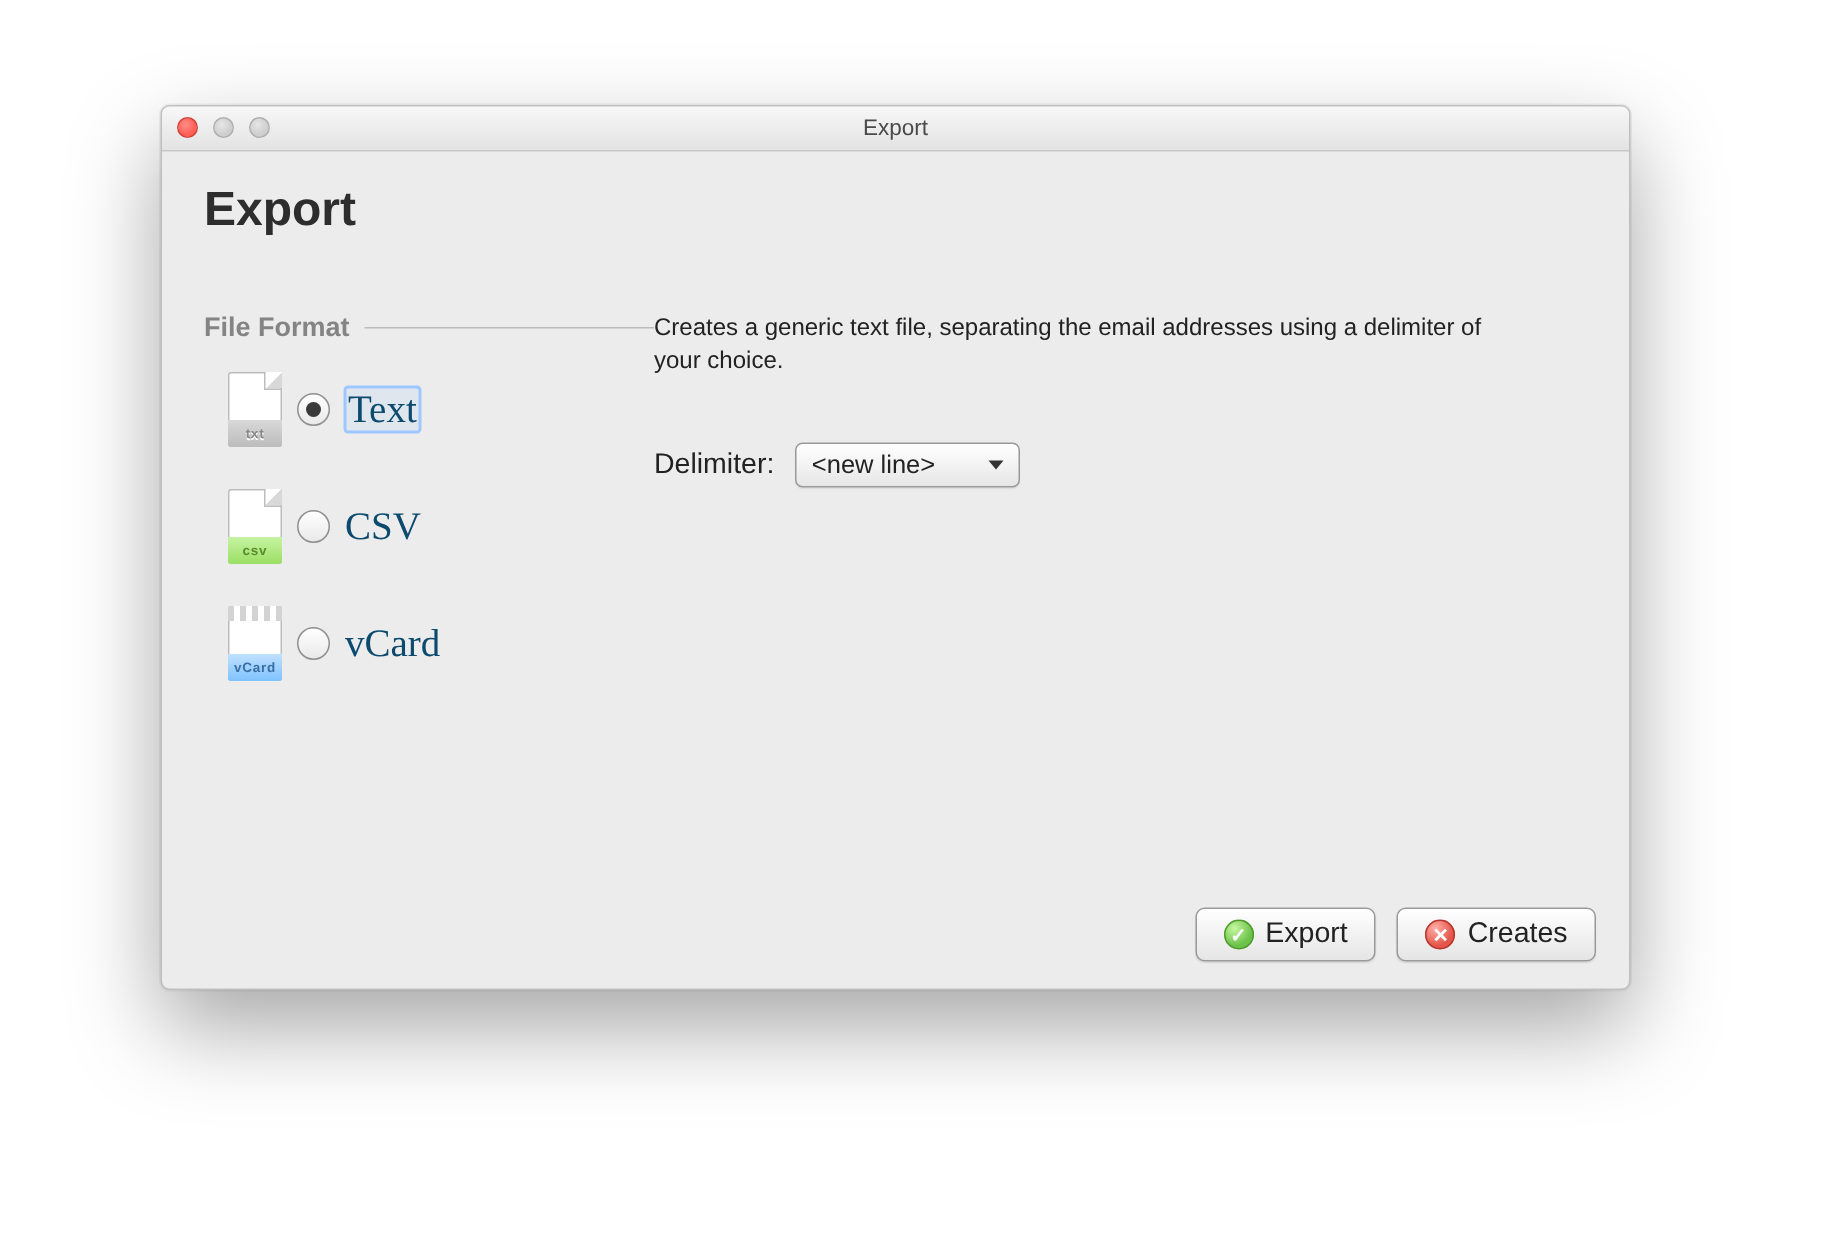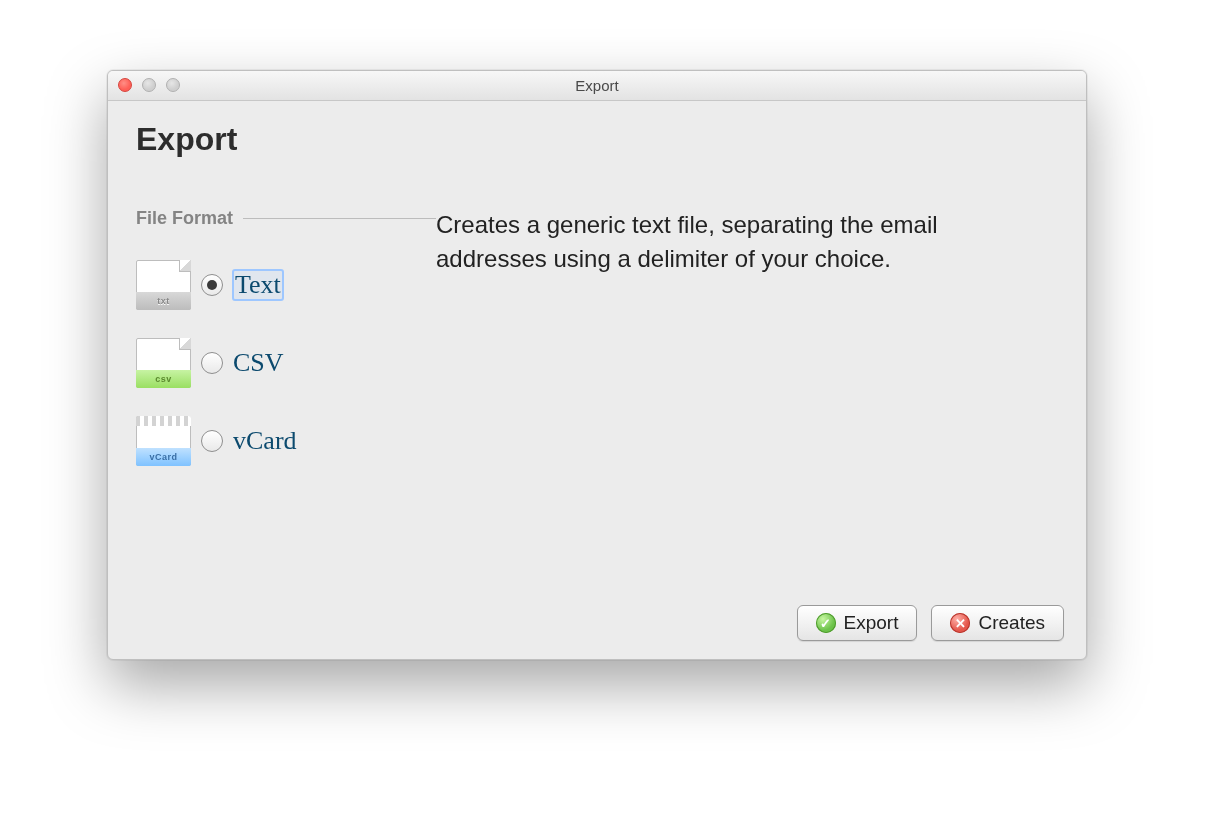--- a/index.html
+++ b/index.html
@@ -64,44 +64,45 @@
   .columns {
     display: flex;
     gap: 0;
   }
   .col-left  { width: 300px; flex: none; }
   .col-right { flex: 1; }
   .section-head {
     display: flex;
     align-items: center;
     gap: 10px;
-    margin-bottom: 30px;
+    margin-bottom: 18px;
   }
   .section-head .label {
     font-size: 18px;
     font-weight: 700;
     color: #848484;
     white-space: nowrap;
   }
   .section-head .rule {
     flex: 1;
     height: 1px;
     background: #bcbcbc;
   }
   .format-row {
     display: flex;
     align-items: center;
     gap: 10px;
     height: 52px;
     margin-bottom: 26px;
   }
   .file-icon {
-    width: 55px;
+    width: 36px;
     height: 50px;
     position: relative;
+    margin-left: 16px;
   }
   .file-shape {
     position:absolute; inset:0;
     background:#fff;
     border:1px solid #bdbdbd;
     border-radius:2px;
   }
   .file-fold {
     position:absolute; top:0; right:0;
     width:12px; height:12px;
@@ -150,21 +151,21 @@
     font-family:Liberation Serif, serif;
   }
   .radio-label.selected {
     outline: 2px solid #9ec7ff;
     outline-offset: -1px;
     padding: 0 2px;
     border-radius: 2px;
     background: rgba(160,200,255,0.15);
   }
   .description {
-    font-size:24px;
+    font-size:16px;
     color:#222;
     line-height:1.4;
     margin-top:0;
     margin-bottom: 42px;
     max-width: 560px;
   }
   .delim-row {
     display:flex;
     align-items:center;
     gap:14px;
@@ -278,20 +279,27 @@
           </span>
           <input type="radio" name="fmt" class="radio" style="">
           <span class="radio-label">vCard</span>
         </label>
       </div>
 
       <div class="col-right">
 
         <p class="description">Creates a generic text file, separating the email addresses using a delimiter of your choice.</p>
 
+        <div class="delim-row">
+          <span class="delim-label">Delimiter:</span>
+          <div class="dropdown">
+            <span>&lt;new line&gt;</span>
+            <span class="caret"></span>
+          </div>
+        </div>
       </div>
     </div>
   </div>
 
   <div class="footer">
     <button class="btn">
       <span class="ico ok">✓</span>
       <span>Export</span>
     </button>
     <button class="btn">

